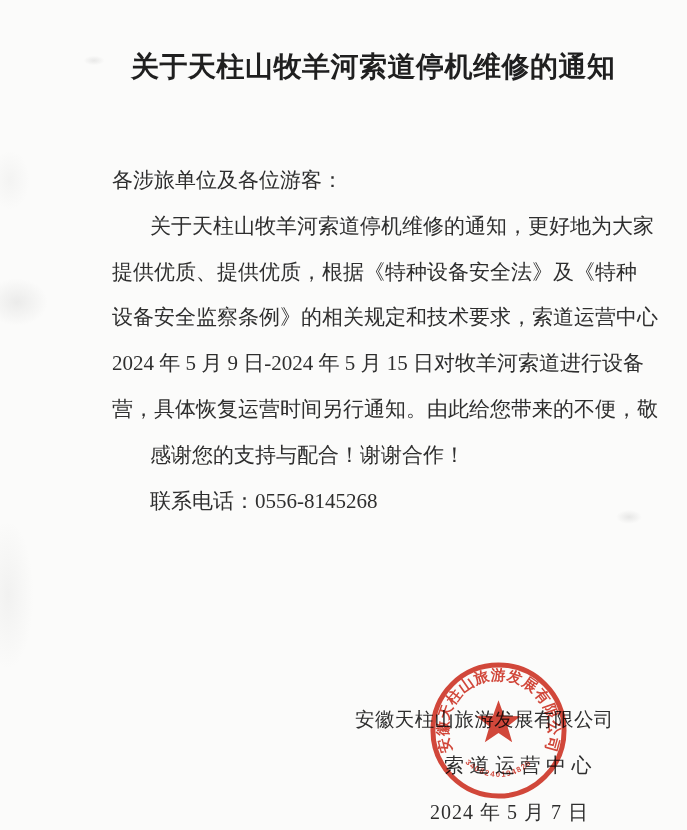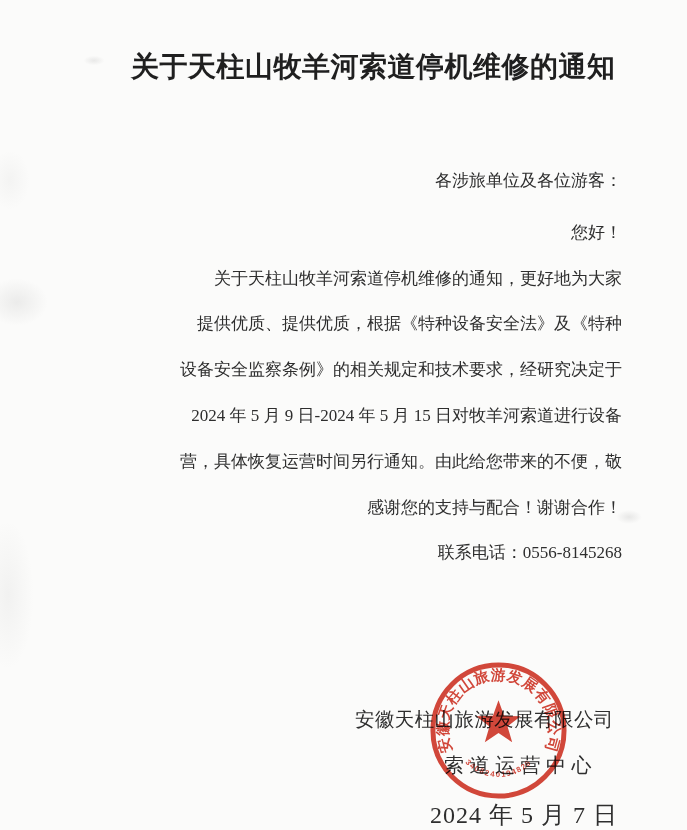--- a/index.html
+++ b/index.html
@@ -15,37 +15,37 @@
 
   .title {
     position:absolute; left:131px; top:48px;
     margin:0;
     font-size:28px; font-weight:bold; color:#1f1f1f;
     letter-spacing:0.5px; white-space:nowrap;
   }
 
   .body-text {
     position:absolute; left:112px; top:158px; width:510px;
-    font-size:17px; line-height:45.8px; color:#2e2e2e;text-align:right;
+    font-size:21px; line-height:45.8px; color:#2e2e2e;
   }
   .line { margin:0; white-space:nowrap; }
   .indent { text-indent:38px; }
   .greeting { margin-top:6px; }
 
   .sig-company {
     position:absolute; left:355px; top:706px;
     font-size:19.5px; letter-spacing:0.4px; color:#2e2e2e; white-space:nowrap;
   }
   .sig-dept {
     position:absolute; left:444px; top:752px;
     font-size:20px; letter-spacing:5.5px; color:#2e2e2e; white-space:nowrap;
   }
   .sig-date {
     position:absolute; left:430px; top:799px;
-    font-size:24px; letter-spacing:1px; color:#2e2e2e; white-space:nowrap;
+    font-size:20px; letter-spacing:1px; color:#2e2e2e; white-space:nowrap;
   }
 
   .seal {
     position:absolute; left:428px; top:660px; width:141px; height:141px;
     mix-blend-mode:multiply; opacity:0.93;
   }
   .seal text {
     font-family:"Liberation Sans","DejaVu Sans",sans-serif;
     font-weight:bold;
     fill:#d23a2c;
@@ -68,24 +68,23 @@
 </style>
 </head>
 <body>
 
 <div class="page">
 
   <h1 class="title">关于天柱山牧羊河索道停机维修的通知</h1>
 
   <div class="body-text">
     <p class="line">各涉旅单位及各位游客：</p>
-    <p class="line indent greeting">您好！</p>
     <p class="line indent">关于天柱山牧羊河索道停机维修的通知，更好地为大家</p>
     <p class="line">提供优质、提供优质，根据《特种设备安全法》及《特种</p>
-    <p class="line">设备安全监察条例》的相关规定和技术要求，经研究决定于</p>
+    <p class="line">设备安全监察条例》的相关规定和技术要求，索道运营中心</p>
     <p class="line">2024 年 5 月 9 日-2024 年 5 月 15 日对牧羊河索道进行设备</p>
     <p class="line">营，具体恢复运营时间另行通知。由此给您带来的不便，敬</p>
     <p class="line indent">感谢您的支持与配合！谢谢合作！</p>
     <p class="line indent">联系电话：0556-8145268</p>
   </div>
 
   <div class="sig-company">安徽天柱山旅游发展有限公司</div>
   <div class="sig-dept">索道运营中心</div>
   <div class="sig-date">2024 年 5 月 7 日</div>
 

